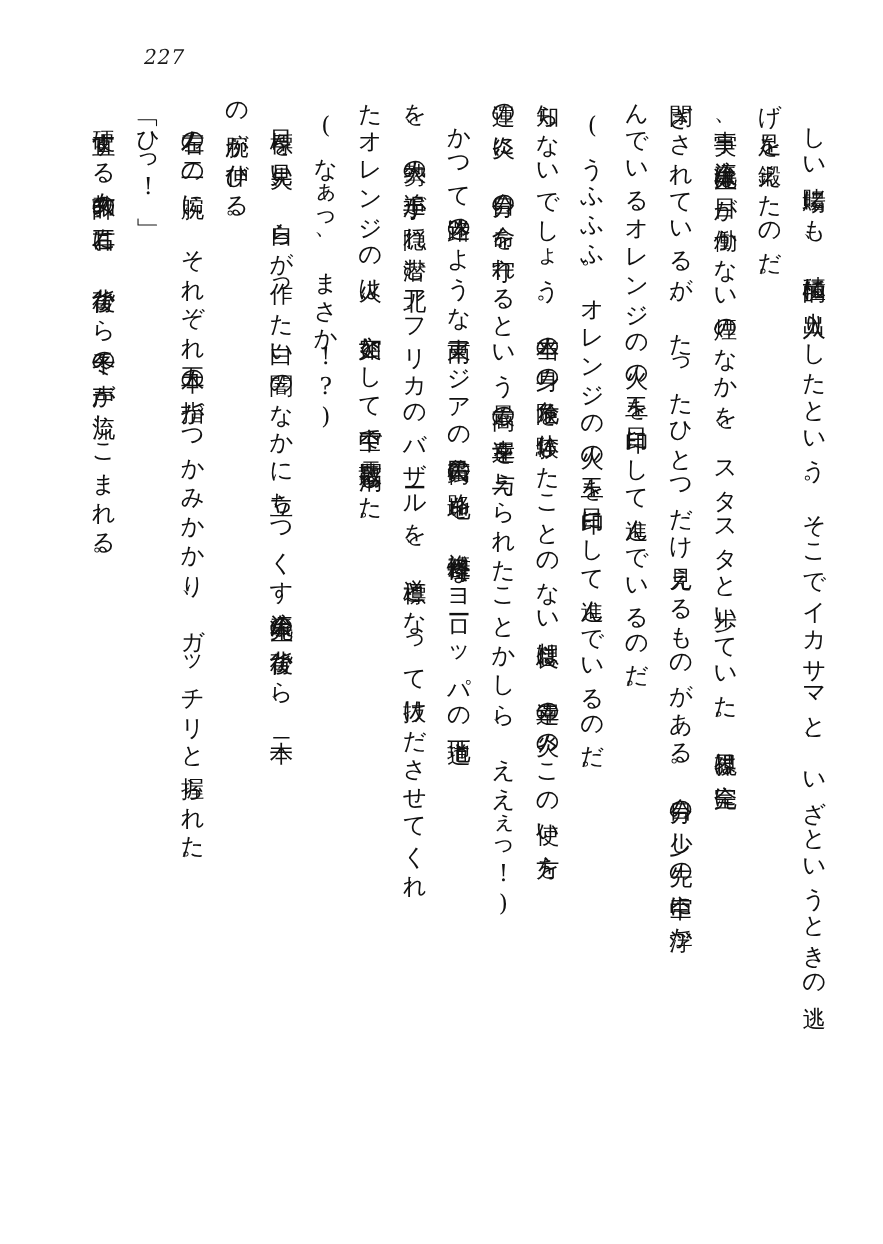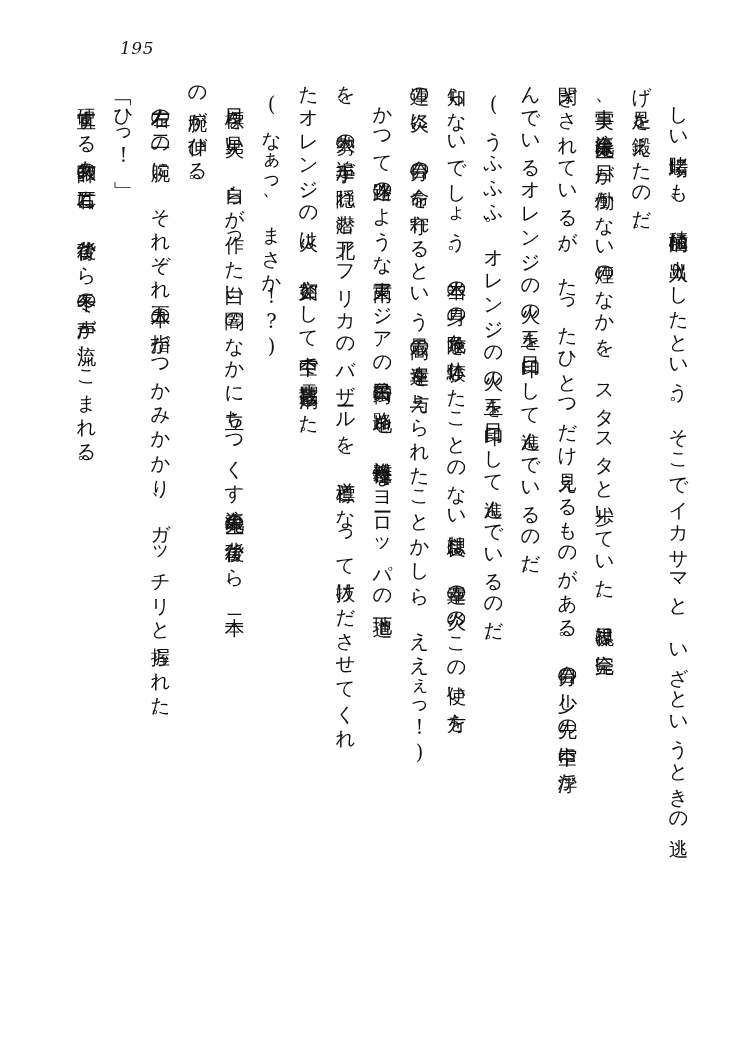--- a/index.html
+++ b/index.html
@@ -54,21 +54,21 @@
   }
   .vline.indent {
     padding-top: 21px;
   }
 </style>
 </head>
 <body>
 
 <div class="page">
 
-  <div class="page-number">195</div>
+  <div class="page-number">227</div>
 
   <div class="body-text">
     <div class="vline indent">しい賭場にも、積極的に出入りしたという。そこでイカサマと、いざというときの逃</div>
     <div class="vline">げ足を鍛えたのだ。</div>
     <div class="vline indent">事実、流奈先生は目が働かない煙のなかを、スタスタと歩いていた。視界は完全に</div>
     <div class="vline">閉ざされているが、たったひとつだけ見えるものがある。自分の少し先の空中に浮か</div>
     <div class="vline">んでいるオレンジの火の玉を目印にして進んでいるのだ。</div>
     <div class="vline indent">(うふふふ。オレンジの火の玉を目印にして進んでいるのだ。</div>
     <div class="vline">知らないでしょう。本当の身の危険を体験したことのない想良は、幸運の炎のこの使い方を</div>
     <div class="vline">運の炎に、自分の命を守れるという最高の幸運を与えられたことかしら、ええぇっ!)</div>

